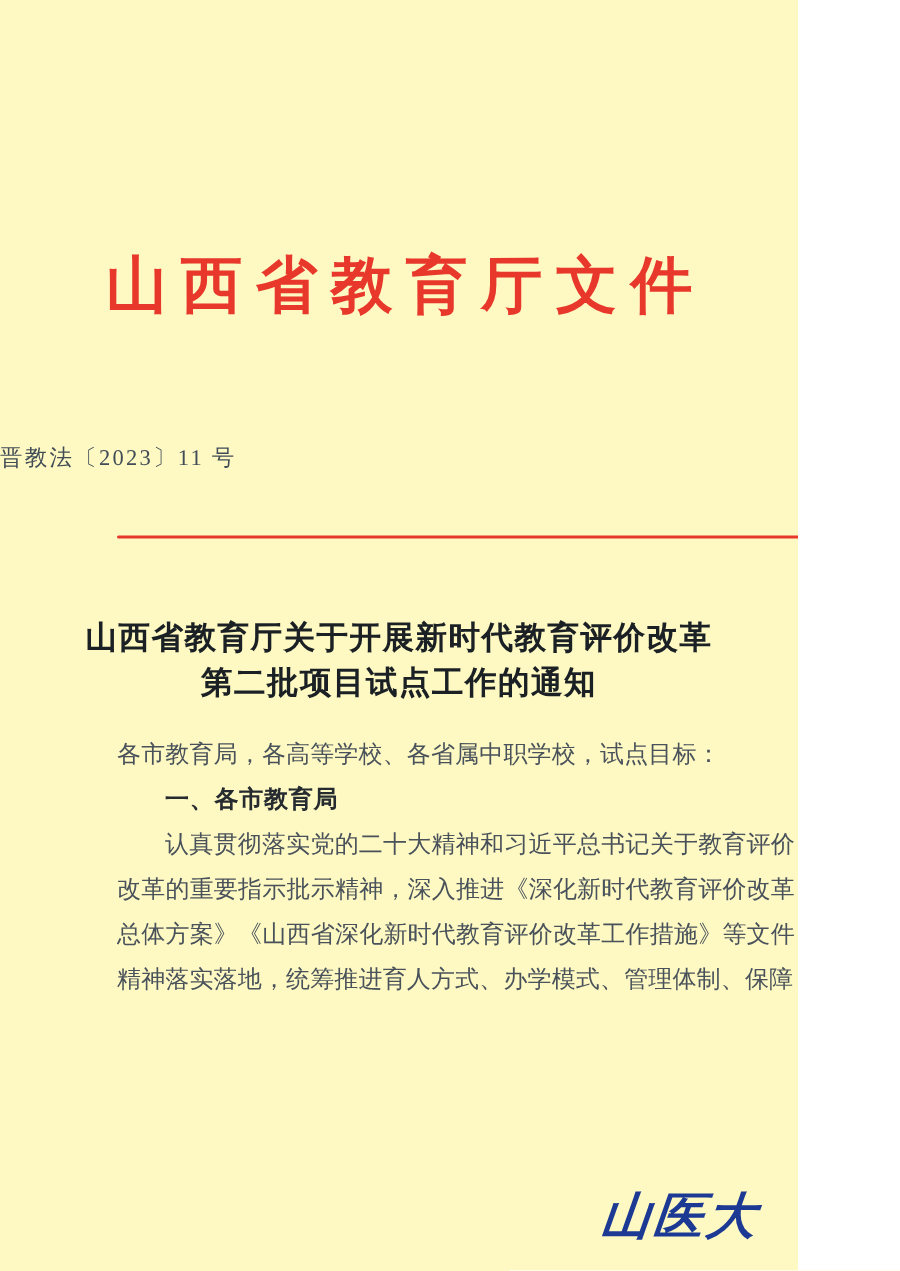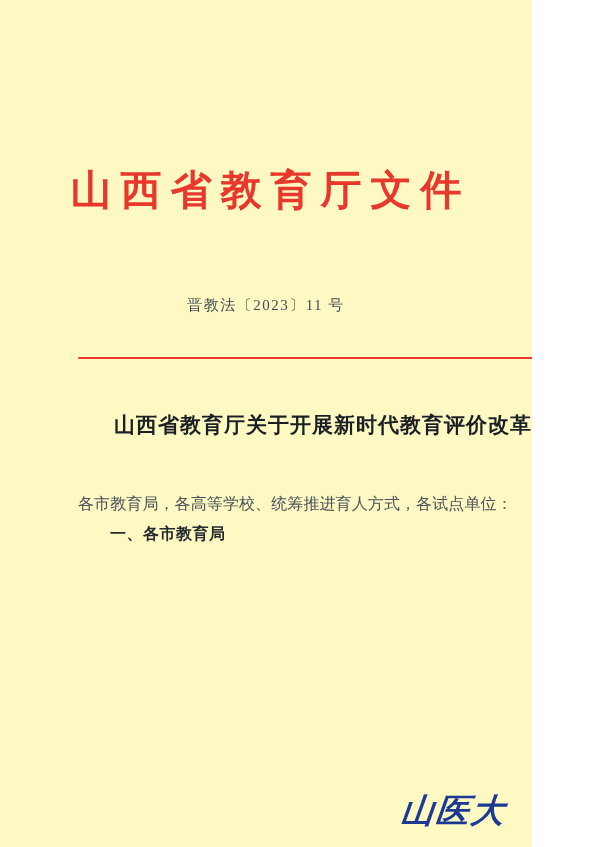--- a/index.html
+++ b/index.html
@@ -28,21 +28,20 @@
     letter-spacing: 9px;
     padding-left: 9px; 
     white-space: nowrap;
     font-family: "Liberation Serif", "DejaVu Serif", serif;
   }
   .doc-number {
     position: absolute;
     top: 296px;
     left: 0;
     width: 100%;
-    text-align: center;
     font-size: 15px;
     color: #414c56;
     letter-spacing: 1.5px;
   }
   .red-divider {
     position: absolute;
     top: 357px;
     left: 78px;
     width: 457px;
     height: 2px;
@@ -55,21 +54,21 @@
     left: 0;
     width: 100%;
     margin: 0;
     text-align: center;
     font-size: 21px;
     font-weight: bold;
     color: #1b2024;
     line-height: 30px;
     letter-spacing: 1px;
   }
-  .title-line { display: block; text-align: right; }
+  .title-line { display: block; }
   .doc-body {
     position: absolute;
     top: 489px;
     left: 78px;
     width: 452px;
     font-size: 16px;
     line-height: 30px;
     color: #49525a;
     text-align: justify;
     letter-spacing: 0.1px;
@@ -102,22 +101,24 @@
 <div class="page">
 
   <div class="red-header">山西省教育厅文件</div>
 
   <div class="doc-number">晋教法〔2023〕11 号</div>
 
   <div class="red-divider"></div>
 
   <h1 class="doc-title">
     <span class="title-line">山西省教育厅关于开展新时代教育评价改革</span>
+    <span class="title-line">第二批项目试点工作的通知</span>
   </h1>
 
   <div class="doc-body">
-    <p class="salutation">各市教育局，各高等学校、统筹推进育人方式，各试点单位：</p>
+    <p class="salutation">各市教育局，各高等学校、各省属中职学校，试点目标：</p>
     <p class="section-heading indent">一、各市教育局</p>
+    <p class="para indent">认真贯彻落实党的二十大精神和习近平总书记关于教育评价改革的重要指示批示精神，深入推进《深化新时代教育评价改革总体方案》《山西省深化新时代教育评价改革工作措施》等文件精神落实落地，统筹推进育人方式、办学模式、管理体制、保障</p>
   </div>
 
   <div class="watermark">山医大</div>
 
 </div>
 
 </body></html>

